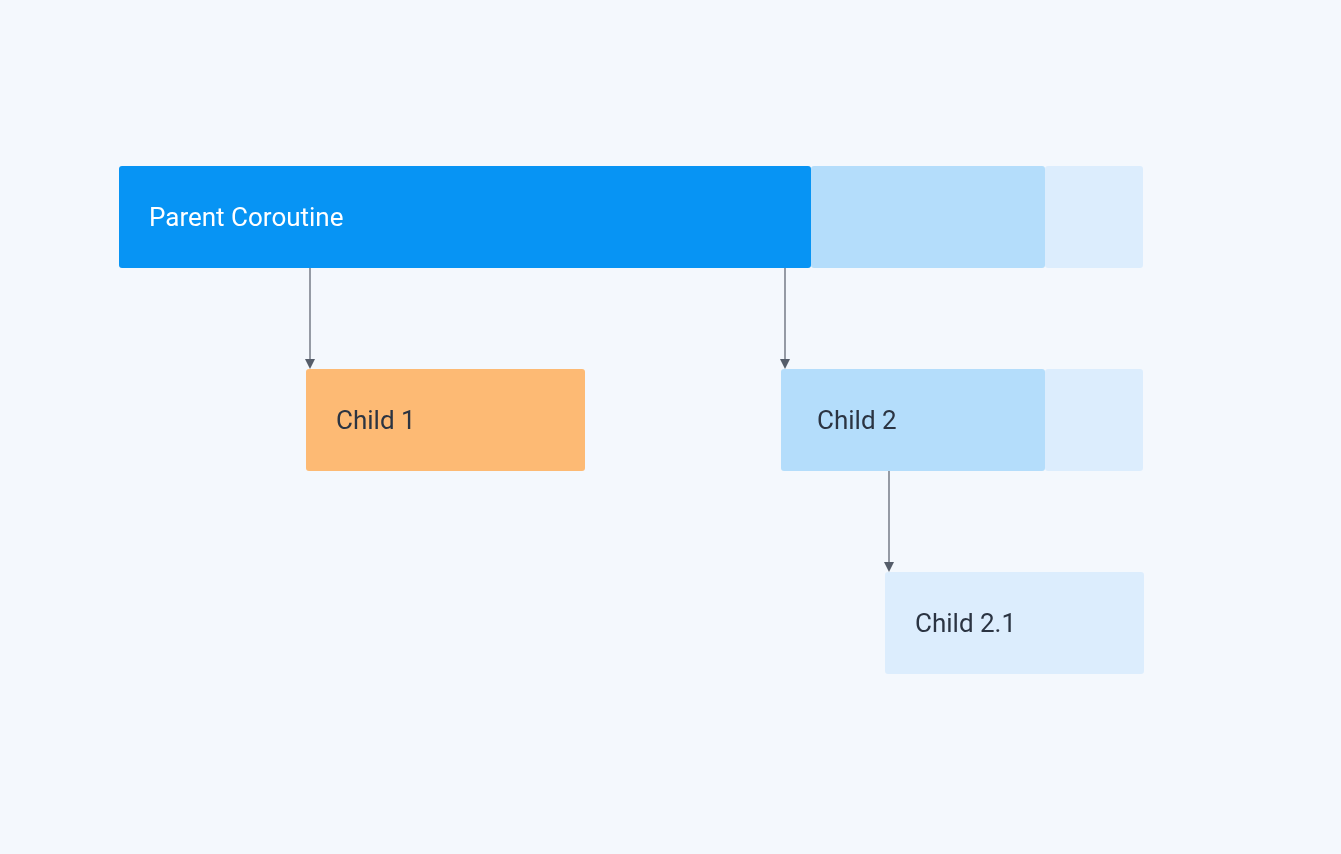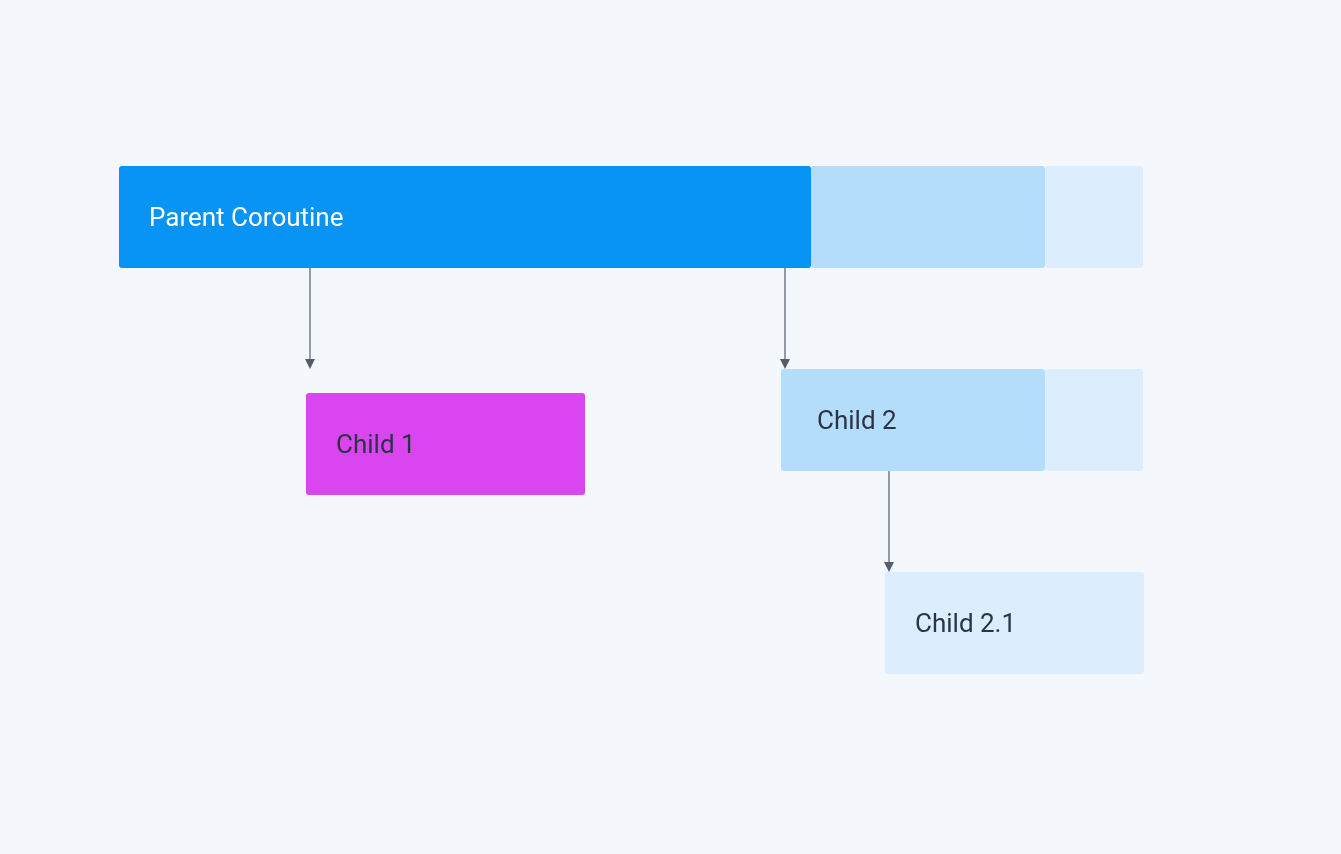--- a/index.html
+++ b/index.html
@@ -46,24 +46,23 @@
     .parent-ext2 {
       left: 1045px;
       top: 166px;
       width: 98px;
       background: #dcedfd;
     }
     .child1 {
       left: 306px;
       top: 369px;
       width: 279px;
-      background: #d946ef;
+      background: #fdba74;
       color: #2b3442;
       font-size: 26px;
-      margin-top: 24px;
     }
     .child2 {
       left: 781px;
       top: 369px;
       width: 264px;
       background: #b4ddfb;
       color: #2b3442;
       font-size: 26px;
       padding-left: 36px;
     }

